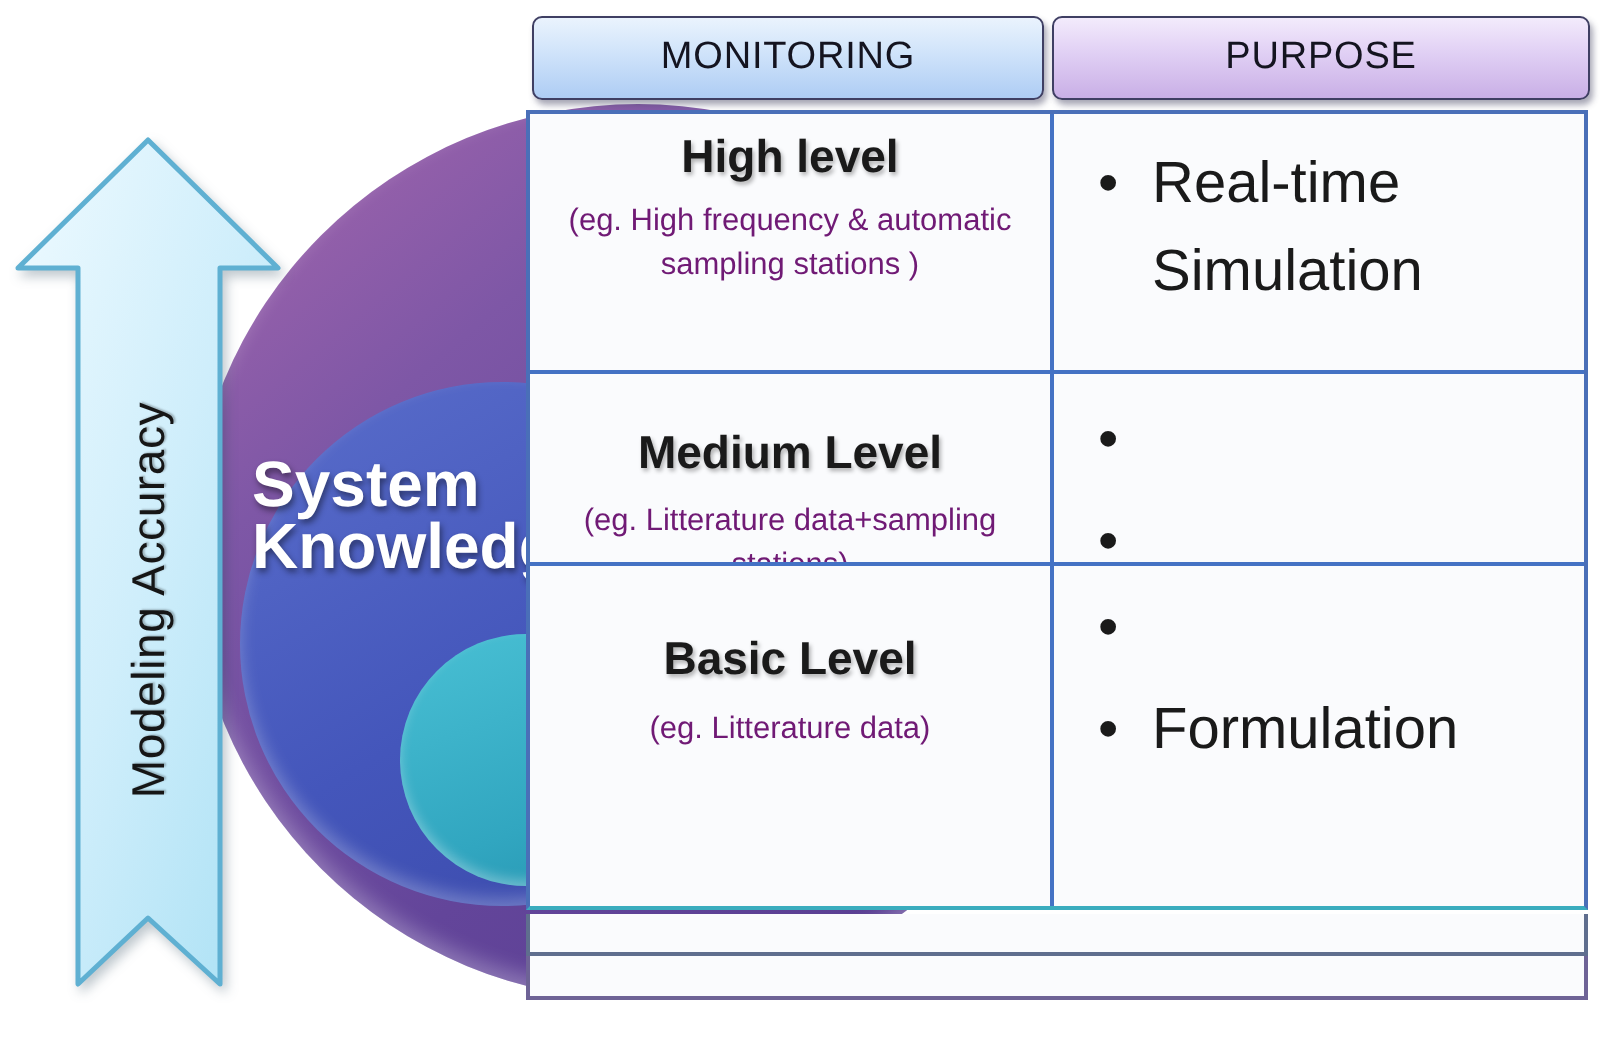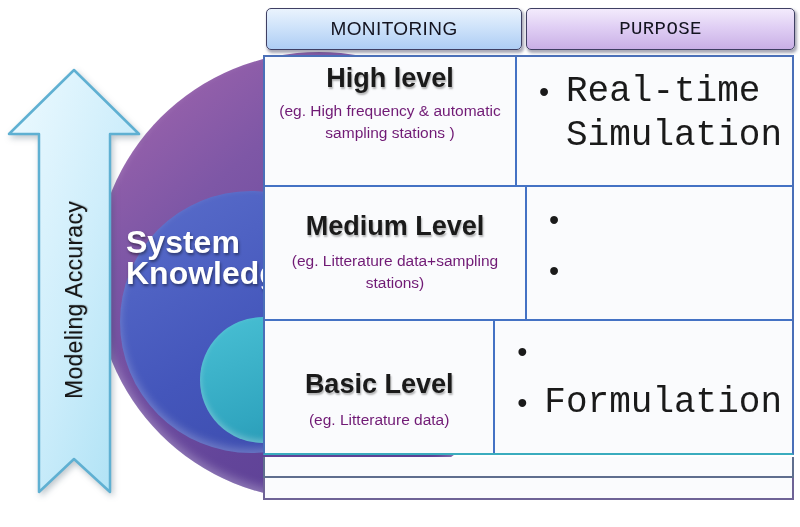--- a/index.html
+++ b/index.html
@@ -49,62 +49,62 @@
   .hdr-cell {
     position:absolute; top:8px; height:40px; z-index:7;
     border:1px solid #3f3f63; border-radius:5px;
     display:flex; align-items:center; justify-content:center;
     font-size:19px; font-weight:500; color:#141420; letter-spacing:0.4px;
     box-shadow:1.5px 2.5px 3px rgba(60,60,90,0.45);
   }
   .hdr-monitoring { left:266px; width:254px;
     background:linear-gradient(180deg,#eaf3fd 0%,#cfe3fa 45%,#aecdf4 100%); }
   .hdr-purpose { left:526px; width:267px;
-    background:linear-gradient(180deg,#f3ebfc 0%,#e0cff4 45%,#c9afe6 100%);font-family:Liberation Mono, monospace; }
+    background:linear-gradient(180deg,#f3ebfc 0%,#e0cff4 45%,#c9afe6 100%); }
 
   
   .table-body {
     position:absolute; left:263px; top:55px; width:531px; height:400px; z-index:7;
     border:2px solid #4a6fb8; border-bottom:2px solid #3aacbe;
     box-sizing:border-box; display:flex; flex-direction:column;
     background:#fafbfd;
   }
   .t-row { display:flex; box-sizing:border-box; }
   .t-row + .t-row { border-top:2px solid #4472c4; }
   .row-1 { height:128px; }
-  .row-2 { height:134px; }
+  .row-2 { height:96px; }
   .row-3 { flex:1; }
   .mon-cell {
     width:260px; box-sizing:border-box; text-align:center;
     padding:0 8px; background:#fafbfd;
   }
   .pur-cell {
     flex:1; box-sizing:border-box; border-left:2px solid #4472c4;
     padding:0 10px 0 22px; background:#fafbfd;
   }
   .row-1 .mon-cell { padding-top:2px; }
   .row-2 .mon-cell { padding-top:22px; }
-  .row-3 .mon-cell { padding-top:46px; }
+  .row-3 .mon-cell { padding-top:29px; }
   .row-1 .pur-cell { padding-top:13px; }
   .row-2 .pur-cell { padding-top:11px; }
   .row-3 .pur-cell { padding-top:9px; }
 
   .level-title {
-    font-size:27px; font-weight:bold; color:#1a1a1a;
+    font-size:23px; font-weight:bold; color:#1a1a1a;
     text-shadow:1px 1.5px 2px rgba(0,0,0,0.3); line-height:34px;
   }
   .row-1 .level-title { margin-top:2px; margin-bottom:5px; }
   .row-2 .level-title { margin-bottom:7px; }
   .row-3 .level-title { margin-bottom:8px; }
   .level-example { font-size:15.5px; color:#701a75; line-height:22px; }
 
   .pur-list { margin:0; padding:0; list-style:none; }
   .pur-item { display:flex; margin-bottom:7px; color:#1a1a1a; }
   .pur-bullet { width:27px; flex:0 0 27px; font-size:29px; line-height:44px; }
-  .pur-text { font-size:36px; line-height:44px;font-family:Liberation Mono, monospace; }
+  .pur-text { font-size:29px; line-height:44px; }
 
   
   .thin-row { position:absolute; left:263px; width:531px; box-sizing:border-box;
     background:#fafbfd; z-index:7; }
   .thin-row-1 { top:457px; height:21px;
     border-left:2px solid #5f6e8e; border-right:2px solid #5f6e8e;
     border-bottom:2px solid #5f6e8e; }
   .thin-row-2 { top:478px; height:22px;
     border-left:2px solid #6e6396; border-right:2px solid #6e6396;
     border-bottom:2px solid #6e6396; }

